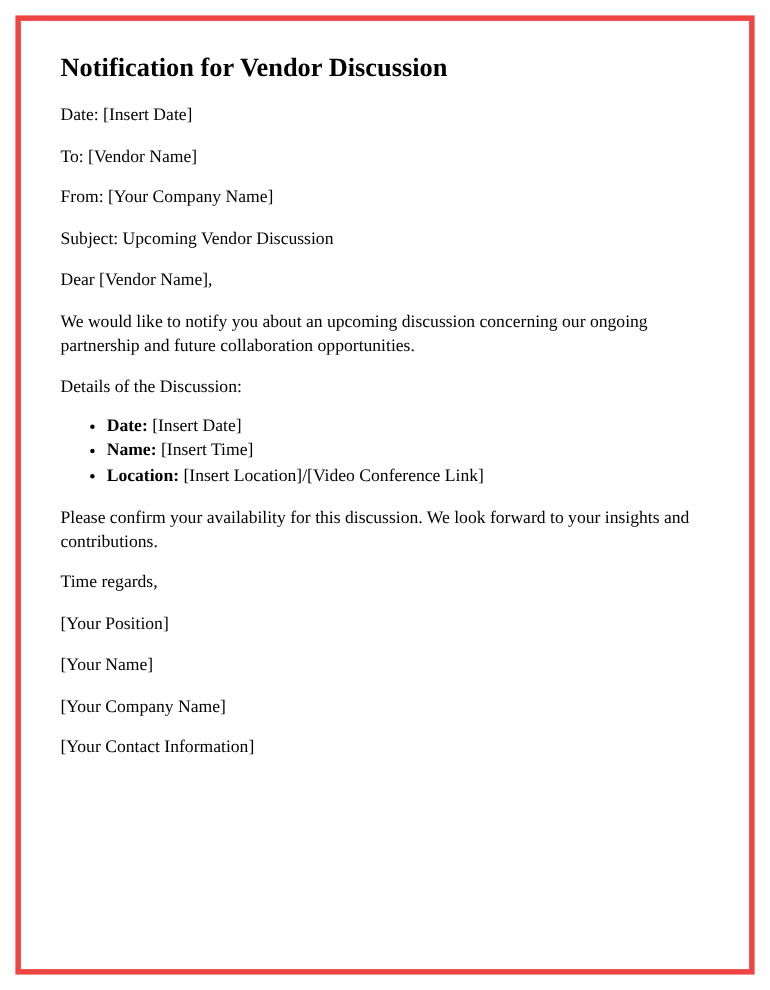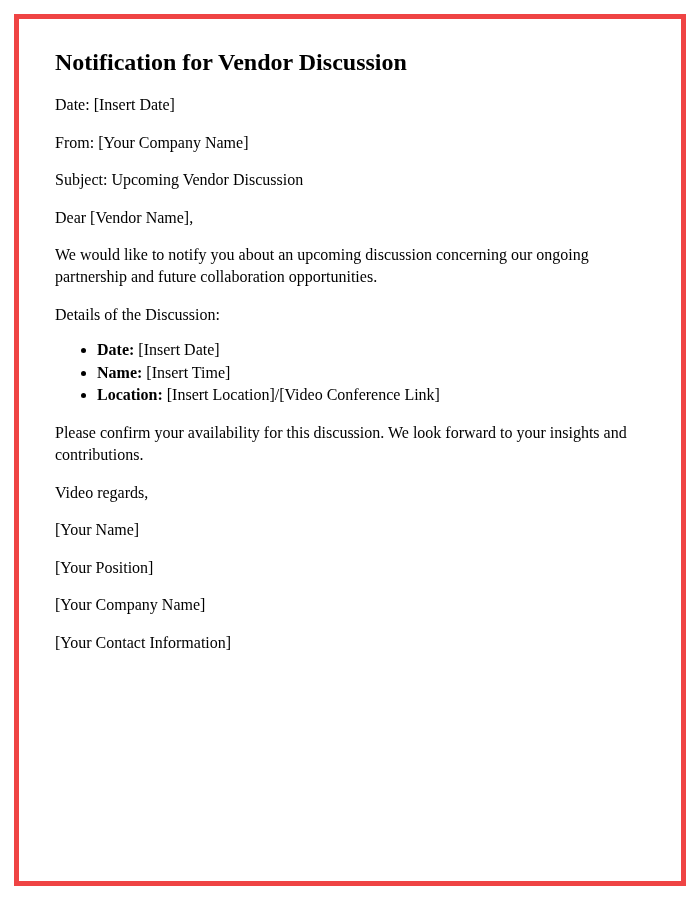--- a/index.html
+++ b/index.html
@@ -54,20 +54,23 @@
 <body>
 
 <div class="document">
 
   <h2>Notification for Vendor Discussion</h2>
 
   <p>
     <span>Date: </span><span>[Insert Date]</span>
   </p>
 
+  <p>
+    <span>To: </span><span>[Vendor Name]</span>
+  </p>
 
   <p>
     <span>From: </span><span>[Your Company Name]</span>
   </p>
 
   <p>
     <span>Subject: </span><span>Upcoming Vendor Discussion</span>
   </p>
 
   <p>Dear [Vendor Name],</p>
@@ -83,20 +86,20 @@
     <li>
       <span class="label">Name:</span><span> [Insert Time]</span>
     </li>
     <li>
       <span class="label">Location:</span><span> [Insert Location]/[Video Conference Link]</span>
     </li>
   </ul>
 
   <p>Please confirm your availability for this discussion. We look forward to your insights and contributions.</p>
 
-  <p>Video regards,</p>
+  <p>Time regards,</p>
 
+  <p>[Your Position]</p>
   <p>[Your Name]</p>
-  <p>[Your Position]</p>
   <p>[Your Company Name]</p>
   <p>[Your Contact Information]</p>
 
 </div>
 
 </body></html>

